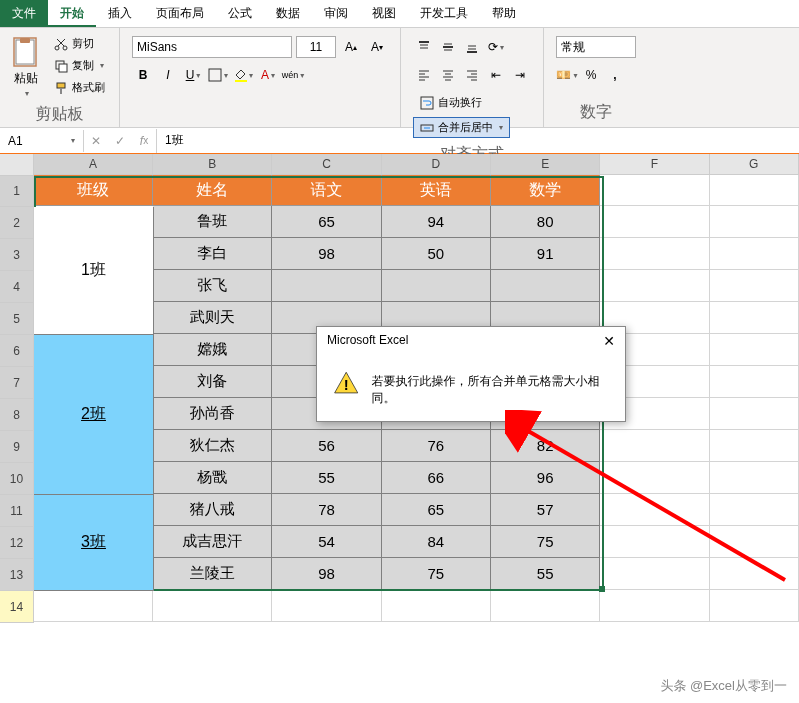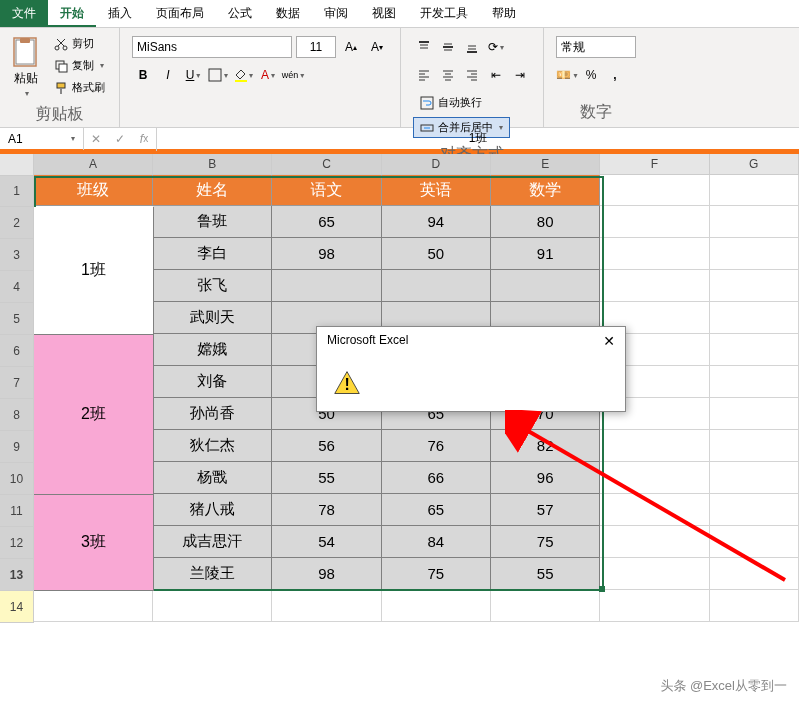--- a/index.html
+++ b/index.html
@@ -36,21 +36,21 @@
 .align-side { display: flex; flex-direction: column; gap: 4px; }
 .wrap-btn, .merge-btn { display: flex; align-items: center; gap: 4px; padding: 2px 6px; font-size: 11px; border: 1px solid transparent; }
 .merge-btn { border: 1px solid #2e6bb8; background: #d4e2f4; }
 
 
 .num-group .ribbon-content { flex-direction: column; gap: 6px; padding: 4px; }
 .num-select { width: 80px; height: 22px; border: 1px solid #ababab; background: #fff; padding: 2px 4px; font-size: 12px; display: flex; align-items: center; }
 .num-row { display: flex; gap: 2px; }
 
 
-.formula-bar { display: flex; align-items: center; border-bottom: 5px solid #f97316; height: 26px; background: #fff; text-align: center; }
+.formula-bar { display: flex; align-items: center; border-bottom: 1px solid #f97316; height: 26px; background: #fff; }
 .name-box { width: 84px; border-right: 1px solid #d0d0d0; padding: 4px 8px; font-size: 12px; display: flex; align-items: center; }
 .fb-btns { display: flex; gap: 0; border-right: 1px solid #d0d0d0; }
 .fb-btn { width: 24px; height: 24px; display: flex; align-items: center; justify-content: center; color: #999; }
 .fb-input { flex: 1; padding: 4px 8px; font-size: 12px; }
 
 
 .grid-area { position: relative; }
 .corner { position: absolute; left: 0; top: 0; width: 34px; height: 22px; background: #e6e6e6; border-right: 1px solid #ccc; border-bottom: 1px solid #ccc; }
 .col-headers { display: flex; margin-left: 34px; }
 .col-h { background: #e6e6e6; border-right: 1px solid #ccc; border-bottom: 1px solid #ccc; text-align: center; padding: 3px 0; font-size: 12px; color: #444; }
@@ -64,21 +64,21 @@
 .cell { border-right: 1px solid #d4d4d4; border-bottom: 1px solid #d4d4d4; display: flex; align-items: center; justify-content: center; font-size: 15px; overflow: hidden; }
 
 
 .selection-rect { position: absolute; border: 2px solid #217346; pointer-events: none; }
 .selection-rect::after { content: ''; position: absolute; right: -3px; bottom: -3px; width: 6px; height: 6px; background: #217346; }
 
 
 .hdr-cell { background: #ED7D31; color: #fff; font-size: 16px; border-right: 1px solid #999; border-bottom: 1px solid #999; }
 .data-cell { background: #d8d8d8; border-right: 1px solid #7f7f7f; border-bottom: 1px solid #7f7f7f; }
 .merge-cell { background: #fff; border-right: 1px solid #7f7f7f; border-bottom: 1px solid #7f7f7f; font-size: 16px; }
-.data-sel { background: #f9a8d4; }
+.data-sel { background: #7dd3fc; text-decoration: underline; }
 
 
 .dialog { position: absolute; left: 316px; top: 326px; width: 310px; background: #fff; border: 1px solid #888; box-shadow: 2px 2px 8px rgba(0,0,0,0.3); }
 .dialog-title { display: flex; justify-content: space-between; padding: 6px 10px; font-size: 12px; }
 .dialog-close { cursor: pointer; font-size: 14px; }
 .dialog-body { display: flex; padding: 14px 16px; gap: 12px; align-items: flex-start; }
 .warn-icon { width: 28px; height: 28px; }
 .dialog-msg { font-size: 12px; padding-top: 4px; }
 .dialog-btns { text-align: center; padding: 8px 0 14px; }
 .dialog-ok { padding: 3px 28px; border: 1px solid #0078d7; background: #e5f1fb; font-size: 12px; }
@@ -326,21 +326,21 @@
       <div class="row-h sel" style="height: 32px;">3</div>
       <div class="row-h sel" style="height: 32px;">4</div>
       <div class="row-h sel" style="height: 32px;">5</div>
       <div class="row-h sel" style="height: 32px;">6</div>
       <div class="row-h sel" style="height: 32px;">7</div>
       <div class="row-h sel" style="height: 32px;">8</div>
       <div class="row-h sel" style="height: 32px;">9</div>
       <div class="row-h sel" style="height: 32px;">10</div>
       <div class="row-h sel" style="height: 32px;">11</div>
       <div class="row-h sel" style="height: 32px;">12</div>
-      <div class="row-h sel" style="height: 32px; font-weight: bold;">13</div>
+      <div class="row-h sel" style="height: 32px;">13</div>
       <div class="row-h" style="height: 32px;">14</div>
     </div>
   <div class="cells" id="cells">
       <div class="cell-row">
         <div class="cell hdr-cell" style="width: 120px; height: 31px;">班级</div>
         <div class="cell hdr-cell" style="width: 120px; height: 31px;">姓名</div>
         <div class="cell hdr-cell" style="width: 110px; height: 31px;">语文</div>
         <div class="cell hdr-cell" style="width: 110px; height: 31px;">英语</div>
         <div class="cell hdr-cell" style="width: 110px; height: 31px;">数学</div>
         <div class="cell" style="width: 110px; height: 31px;"></div>
@@ -473,20 +473,21 @@
 <div class="dialog">
   <div class="dialog-title">
     <span>Microsoft Excel</span>
     <span class="dialog-close">✕</span>
   </div>
   <div class="dialog-body">
     <svg class="warn-icon" viewBox="0 0 32 32">
         <path d="M16 3 L30 28 L2 28 Z" fill="#ffd83a" stroke="#333"></path>
         <text x="16" y="24" text-anchor="middle" font-size="18" font-weight="bold">!</text>
       </svg>
+    <div class="dialog-msg">若要执行此操作，所有合并单元格需大小相同。</div>
   </div>
 </div>
 
 <svg class="arrow" style="left:505px;top:410px" width="290" height="180">
   <defs>
       <marker id="ah" markerWidth="12" markerHeight="12" refX="2" refY="6" orient="auto">
         <path d="M0,0 L12,6 L0,12 Z" fill="#ff0000"></path>
       </marker>
     </defs>
   <line x1="280" y1="170" x2="18" y2="18" stroke="#ff0000" stroke-width="4" marker-end="url(#ah)"></line>

